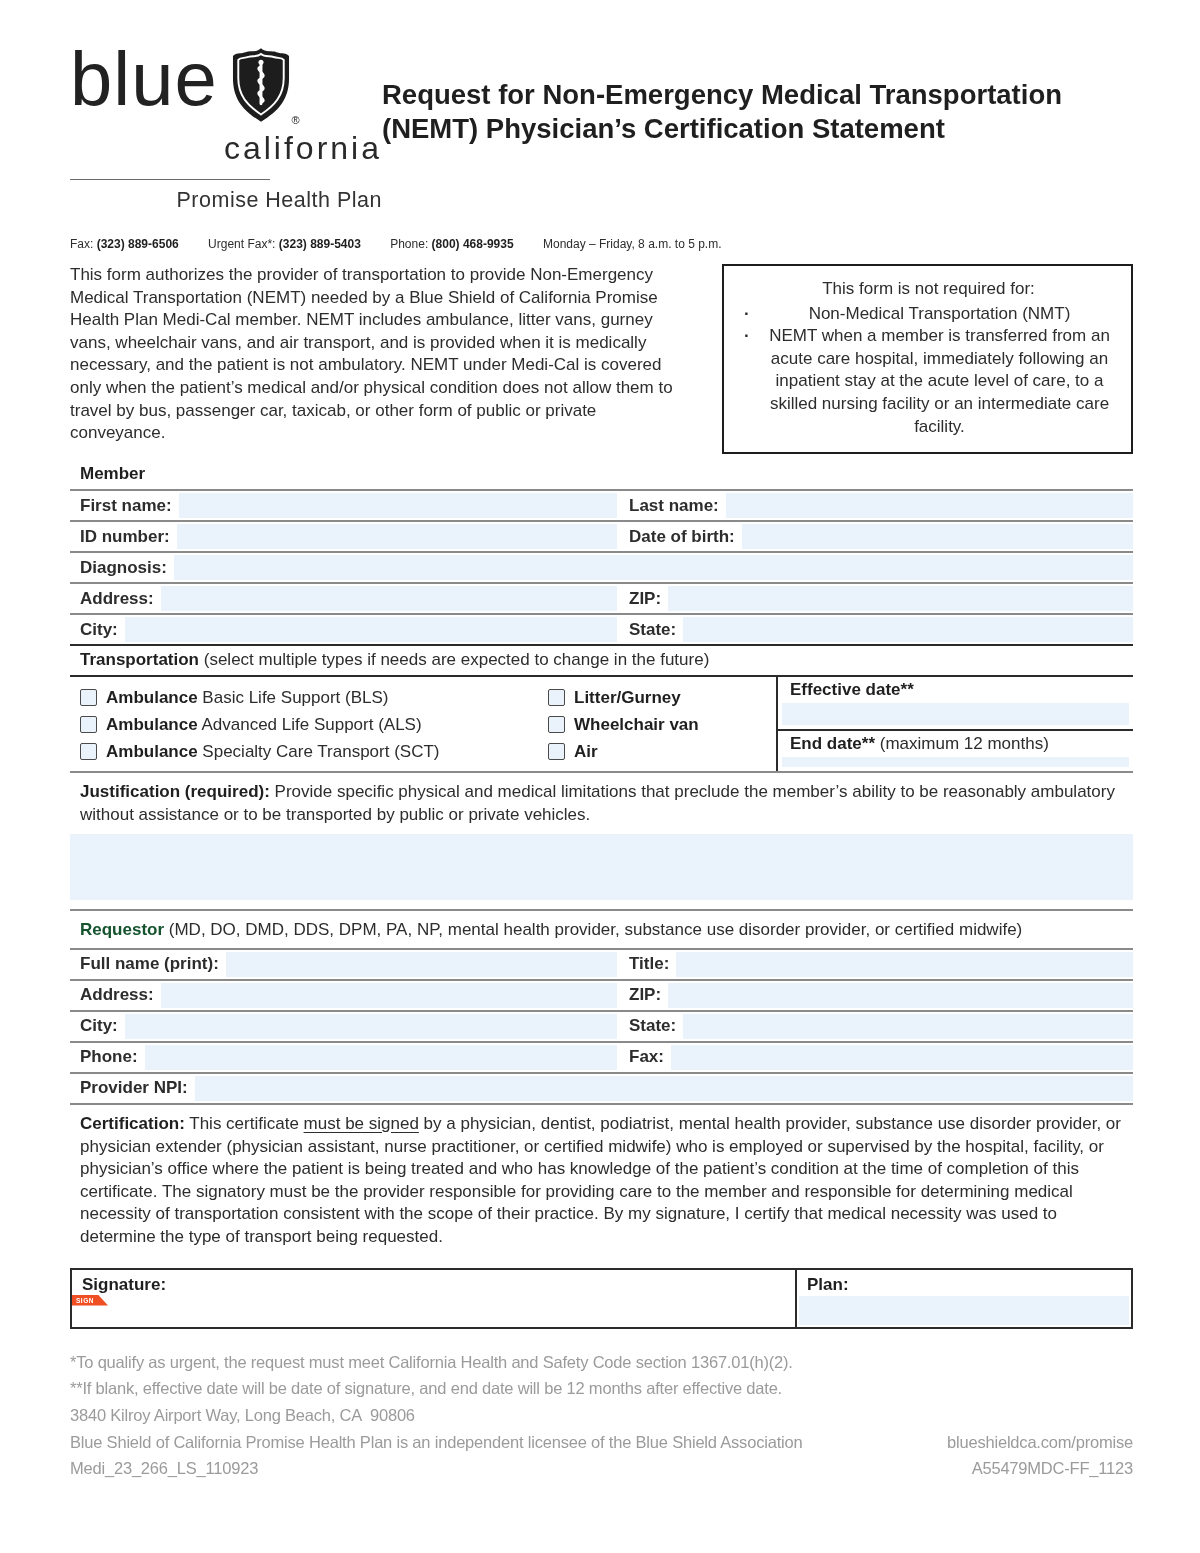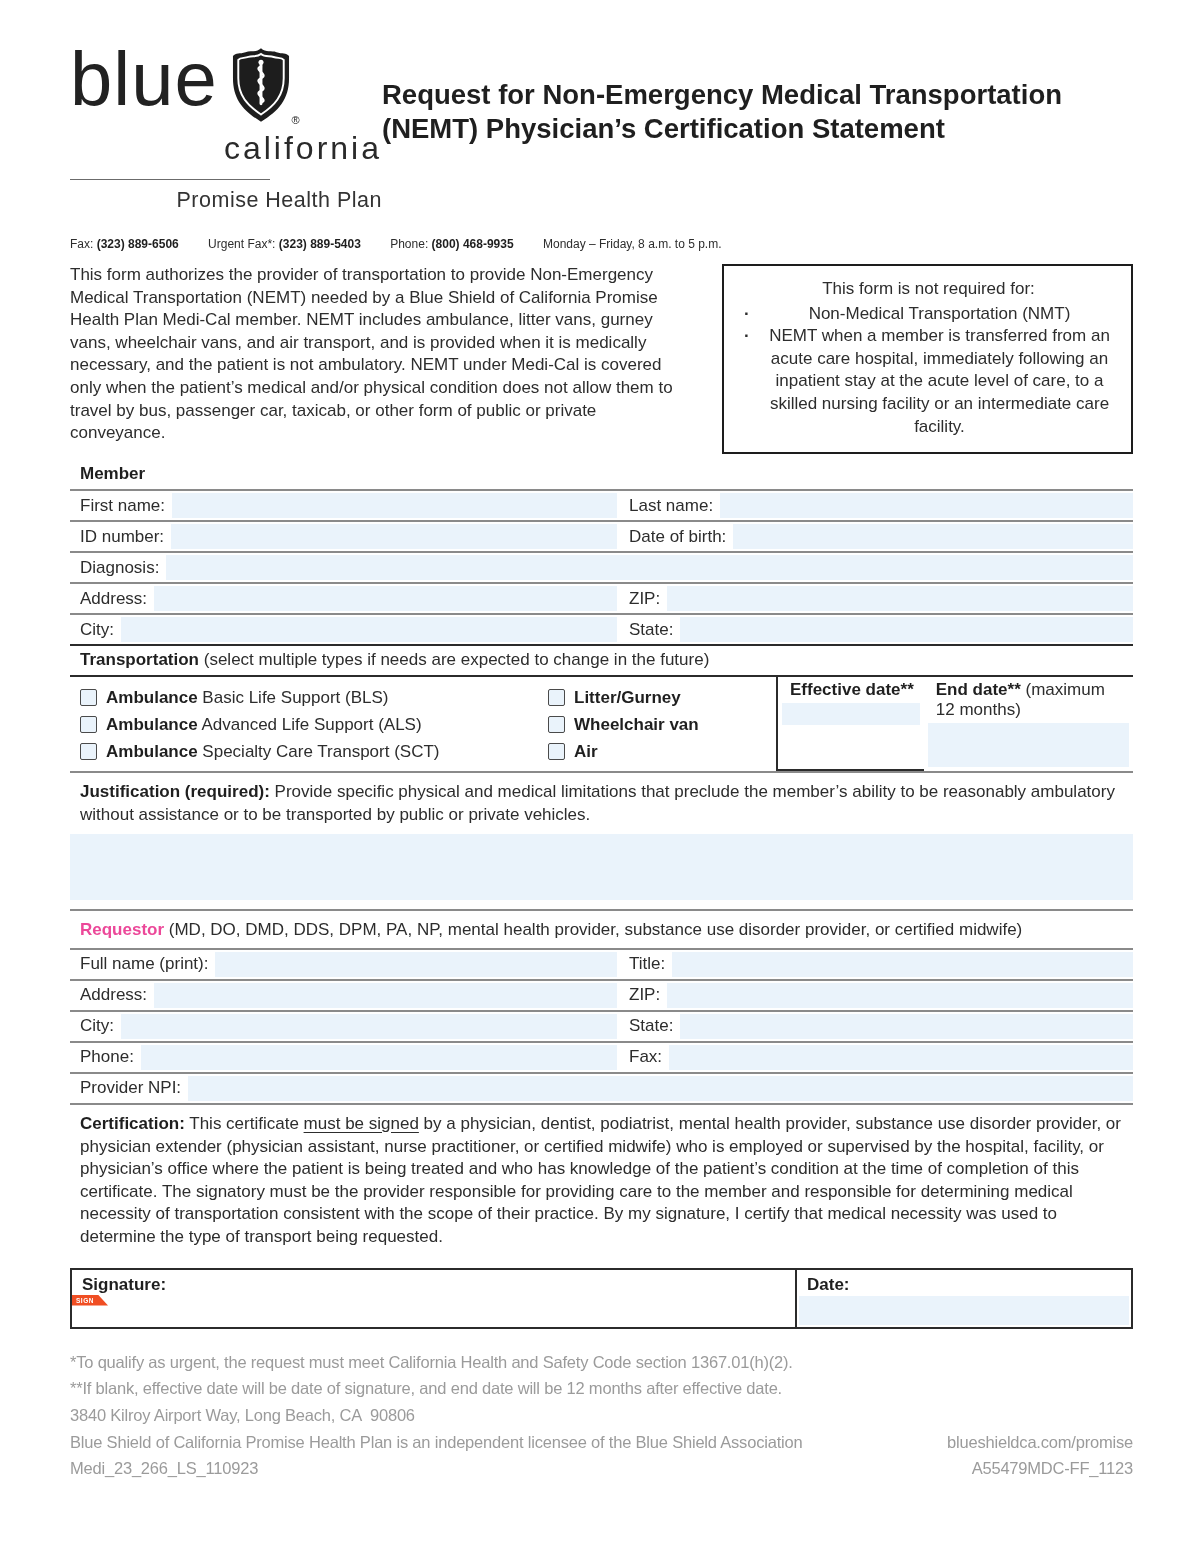--- a/index.html
+++ b/index.html
@@ -36,48 +36,48 @@
   .notreq-box ul { list-style:none; margin-top:2px; }
   .notreq-box li { position:relative; padding-left:22px; }
   .notreq-box li::before { content:"·"; position:absolute; left:4px; font-weight:bold; }
   
   .sec-heading { font-weight:bold; color:#1f1f1f; padding:10px 0 5px 10px; font-size:17px; }
   .frow { display:flex; align-items:center; height:31px; border-top:2px solid #8a8a8a; }
   .fcell { display:flex; align-items:center; height:100%; }
   .fcell.left { width:557px; flex:none; }
   .fcell.right { flex:1; }
   .fcell.full { flex:1; }
-  .flabel { white-space:nowrap; padding:0 7px 0 10px; }
+  .flabel { white-space:nowrap; padding:0 7px 0 10px;font-weight:bold; }
   .flabel.r { padding-left:2px; }
   .finput { flex:1; height:25px; background:#eaf3fb; align-self:center; }
   .finput.gapright { margin-right:10px; }
   
   .trans-header { border-top:2px solid #2b2b2b; border-bottom:2px solid #2b2b2b; padding:4px 0 5px 10px; }
   .trans-header b { color:#1f1f1f; }
   .trans-body { display:flex; border-bottom:2px solid #8a8a8a; min-height:93px; }
   .tcol1 { width:478px; flex:none; padding:7px 0 6px 10px; }
   .tcol2 { width:228px; flex:none; padding:7px 0 6px 0; }
   .cbrow { display:flex; align-items:center; height:27px; }
   .checkbox { width:17px; height:17px; background:#eaf3fb; border:1.5px solid #4a4a4a; border-radius:2px; margin-right:9px; flex:none; }
   .cblabel b { color:#1f1f1f; }
-  .tcol3 { flex:1; border-left:2px solid #2b2b2b; display:flex; }
+  .tcol3 { flex:1; border-left:2px solid #2b2b2b; display:flex; flex-direction:column; }
   .datecell-top { border-bottom:2px solid #2b2b2b; padding-bottom:4px; }
   .datecell-bot { flex:1; display:flex; flex-direction:column; padding-bottom:4px; }
   .datelabel { padding:3px 10px 3px 12px; font-weight:bold; color:#1f1f1f; }
   .datelabel .norm { font-weight:normal; color:#2d2d2d; }
   .dateinput { height:22px; background:#eaf3fb; margin:0 4px; }
   .dateinput.grow { flex:1; }
   
   .just-heading { padding:8px 10px 2px 10px; line-height:1.33; }
   .just-heading b { color:#1f1f1f; }
   .just-area { height:66px; background:#eaf3fb; margin-top:6px; }
   .just-sep { border-top:2px solid #8a8a8a; margin-top:9px; }
   
   .req-heading { padding:7px 10px 6px 10px; line-height:1.38; }
-  .req-heading b { color:#ec4899; }
+  .req-heading b { color:#14532d; }
   
   .cert-sep { border-top:2px solid #8a8a8a; margin-top:0; }
   .cert { padding:8px 8px 4px 10px; line-height:1.33; }
   .cert b { color:#1f1f1f; }
   .cert .ul { text-decoration:underline; text-underline-offset:3px; }
   
   .sig-box { margin-top:15px; border:2px solid #2b2b2b; height:61px; display:flex; }
   .sig-cell { width:725px; flex:none; border-right:2px solid #2b2b2b; position:relative; }
   .sig-label { font-weight:bold; color:#1f1f1f; padding:5px 0 0 10px; }
   .sign-flag { position:absolute; left:0; top:25px; width:36px; height:11px; background:#f04e23;
@@ -298,21 +298,21 @@
   <div class="cert">
     <b>Certification:</b><span> This certificate </span><span class="ul">must be signed</span><span> by a physician, dentist, podiatrist, mental health provider, substance use disorder provider, or physician extender (physician assistant, nurse practitioner, or certified midwife) who is employed or supervised by the hospital, facility, or physician’s office where the patient is being treated and who has knowledge of the patient’s condition at the time of completion of this certificate. The signatory must be the provider responsible for providing care to the member and responsible for determining medical necessity of transportation consistent with the scope of their practice. By my signature, I certify that medical necessity was used to determine the type of transport being requested.</span>
   </div>
 
   <div class="sig-box">
     <div class="sig-cell">
       <div class="sig-label">Signature:</div>
       <div class="sign-flag">SIGN</div>
     </div>
     <div class="date-cell">
-      <div class="date-label">Date:</div>
+      <div class="date-label">Plan:</div>
       <div class="date-fill"></div>
     </div>
   </div>
 
   <div class="footer">
     <div>*To qualify as urgent, the request must meet California Health and Safety Code section 1367.01(h)(2).</div>
     <div>**If blank, effective date will be date of signature, and end date will be 12 months after effective date.</div>
     <div class="pre">3840 Kilroy Airport Way, Long Beach, CA  90806</div>
     <div class="split">
       <span>Blue Shield of California Promise Health Plan is an independent licensee of the Blue Shield Association</span>

